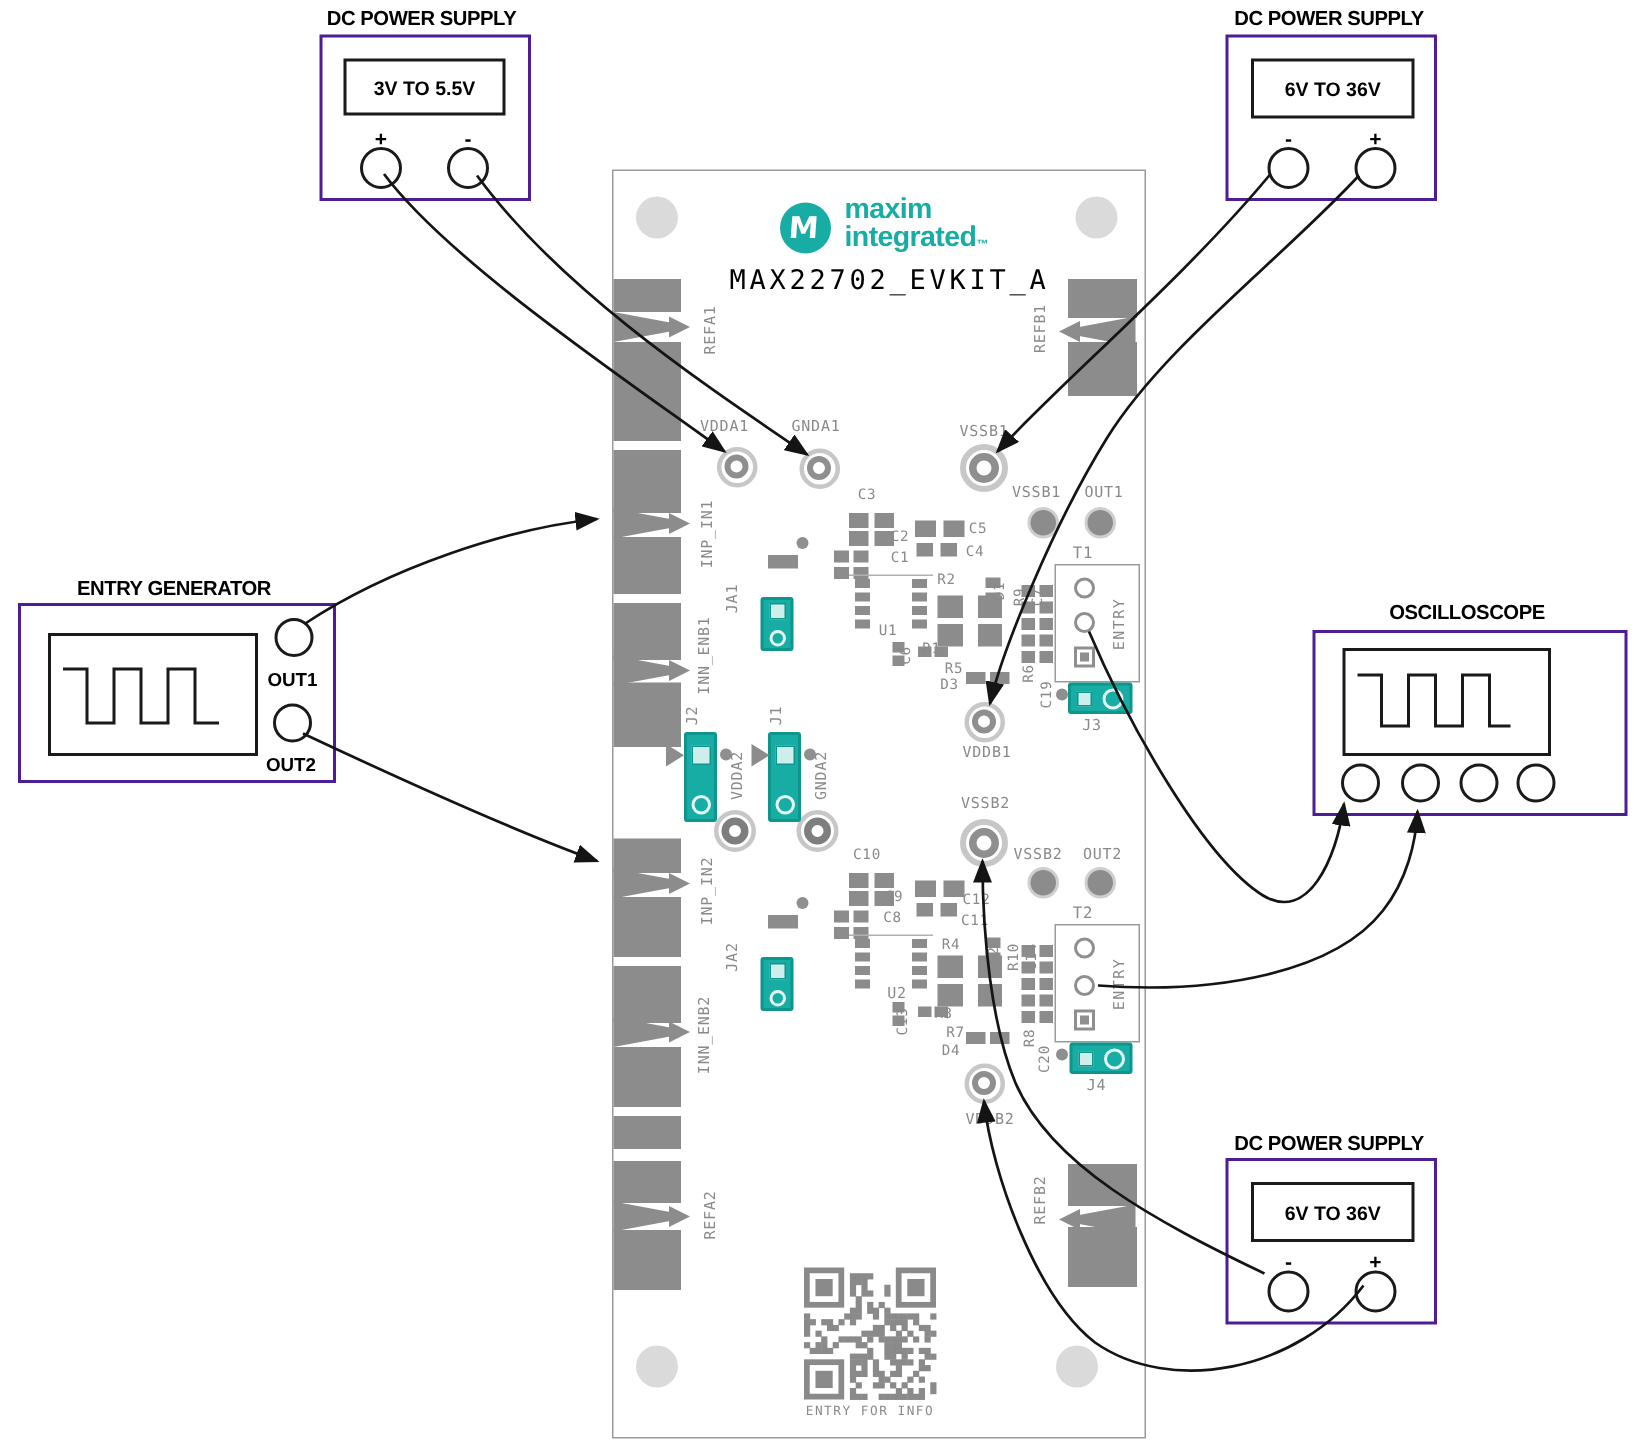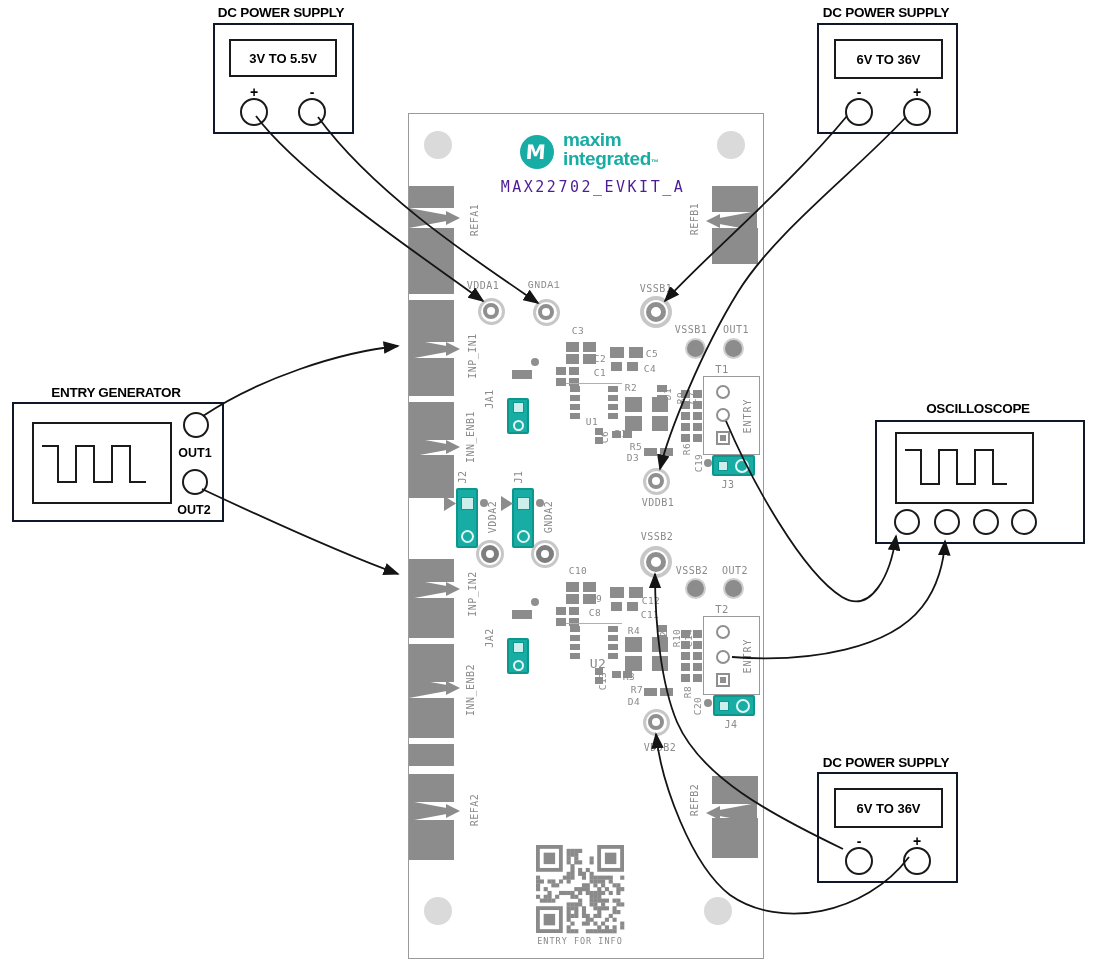--- a/index.html
+++ b/index.html
@@ -4,21 +4,21 @@
 <style>
   html,body{margin:0;padding:0;background:#fff;}
   #canvas{position:relative;width:1100px;height:965px;background:#fff;overflow:hidden;
           font-family:"Liberation Sans",sans-serif;}
   .abs{position:absolute;}
   .board{position:absolute;left:408px;top:113px;width:354px;height:844px;
          border:1px solid #9a9a9a;background:#fff;z-index:1;}
   .mono{font-family:"DejaVu Sans Mono",monospace;color:#8a8a8a;}
   .lbl{position:absolute;white-space:nowrap;transform:translate(-50%,-50%);z-index:3;}
   .rot{transform:translate(-50%,-50%) rotate(-90deg);}
-  .eq{position:absolute;background:#fff;border:2px solid #0f172a;z-index:4;}
+  .eq{position:absolute;background:#fff;border:2px solid #4c1d95;z-index:4;}
   .eq-title{position:absolute;font-weight:bold;font-size:13.5px;color:#000;letter-spacing:-0.3px;
             transform:translate(-50%,-50%);white-space:nowrap;z-index:4;}
   .disp{position:absolute;border:2px solid #1a1a1a;display:flex;align-items:center;justify-content:center;
         font-weight:bold;font-size:13px;color:#000;}
   .term{position:absolute;width:24px;height:24px;border:2px solid #1a1a1a;border-radius:50%;
         background:#fff;transform:translate(-50%,-50%);}
   .term.sm{width:22px;height:22px;}
   .tlab{position:absolute;font-weight:bold;font-size:14px;color:#000;transform:translate(-50%,-50%);}
   .outlab{position:absolute;font-weight:bold;font-size:12.5px;color:#000;transform:translate(-50%,-50%);}
   .scr{position:absolute;border:2px solid #1a1a1a;background:#fff;}
@@ -35,21 +35,21 @@
 
   <div class="abs" style="left:519px;top:134px;z-index:2">
     <svg width="36" height="36">
       <circle cx="18" cy="18" r="17" fill="#17ada4"></circle>
       <text x="18" y="25" text-anchor="middle" font-family="DejaVu Sans, sans-serif" font-size="20" font-weight="bold" fill="#ffffff" transform="skewX(-4)">M</text>
     </svg>
   </div>
   <div class="brand" style="left:563px;top:129px;font-size:19px;">maxim</div>
   <div class="brand" style="left:563px;top:148px;font-size:19px;">integrated</div>
   <div class="brand" style="left:651px;top:158px;font-size:8px;">™</div>
-  <div class="lbl mono" style="left:593px;top:187px;font-size:15px;letter-spacing:2.5px;color:#4c1d95;">MAX22702_EVKIT_A</div>
+  <div class="lbl mono" style="left:593px;top:187px;font-size:18px;letter-spacing:2.5px;color:#000000;">MAX22702_EVKIT_A</div>
   <div class="lbl mono" style="left:580px;top:941px;font-size:8.5px;letter-spacing:1px;">ENTRY FOR INFO</div>
 
   <div class="eq-title" style="left:281px;top:12px;">DC POWER SUPPLY</div>
   <div class="eq" style="left:213px;top:23px;width:137px;height:107px;">
     <div class="disp" style="left:14px;top:14px;width:104px;height:34px;">3V TO 5.5V</div>
     <div class="tlab" style="left:39px;top:67px;">+</div>
     <div class="tlab" style="left:97px;top:67px;">-</div>
     <div class="term" style="left:39px;top:87px;"></div>
     <div class="term" style="left:97px;top:87px;"></div>
   </div>
@@ -337,21 +337,21 @@
     <div class="abs" style="left: 717px; top: 131px; width: 28px; height: 28px; border-radius: 50%; background: rgb(218, 218, 218); z-index: 2;"></div>
     <div class="abs" style="left: 424px; top: 897px; width: 28px; height: 28px; border-radius: 50%; background: rgb(218, 218, 218); z-index: 2;"></div>
     <div class="abs" style="left: 704px; top: 897px; width: 28px; height: 28px; border-radius: 50%; background: rgb(218, 218, 218); z-index: 2;"></div>
     <div class="abs" style="left: 477.5px; top: 297.5px; width: 27px; height: 27px; border: 3px solid rgb(199, 199, 199); border-radius: 50%; box-sizing: border-box; z-index: 2; background: rgb(255, 255, 255);">
       <div class="abs" style="left: 2.5px; top: 2.5px; width: 16px; height: 16px; border: 4px solid rgb(143, 143, 143); border-radius: 50%; box-sizing: border-box;"></div>
     </div>
     <div class="abs mono lbl" style="left: 483px; top: 285px; font-size: 10px; color: rgb(138, 138, 138); z-index: 3; letter-spacing: 0.5px;">VDDA1</div>
     <div class="abs" style="left: 532.5px; top: 298.5px; width: 27px; height: 27px; border: 3px solid rgb(199, 199, 199); border-radius: 50%; box-sizing: border-box; z-index: 2; background: rgb(255, 255, 255);">
       <div class="abs" style="left: 2.5px; top: 2.5px; width: 16px; height: 16px; border: 4px solid rgb(143, 143, 143); border-radius: 50%; box-sizing: border-box;"></div>
     </div>
-    <div class="abs mono lbl" style="left: 544px; top: 285px; font-size: 10px; color: rgb(138, 138, 138); z-index: 3; letter-spacing: 0.5px; font-family: Liberation Mono, monospace;">GNDA1</div>
+    <div class="abs mono lbl" style="left: 544px; top: 285px; font-size: 10px; color: rgb(138, 138, 138); z-index: 3; letter-spacing: 0.5px;">GNDA1</div>
     <div class="abs" style="left: 640px; top: 296px; width: 32px; height: 32px; border: 4px solid rgb(199, 199, 199); border-radius: 50%; box-sizing: border-box; z-index: 2; background: rgb(255, 255, 255);">
       <div class="abs" style="left: 2px; top: 2px; width: 20px; height: 20px; border: 5px solid rgb(143, 143, 143); border-radius: 50%; box-sizing: border-box;"></div>
     </div>
     <div class="abs mono lbl" style="left: 656px; top: 288px; font-size: 10px; color: rgb(138, 138, 138); z-index: 3; letter-spacing: 0.5px;">VSSB1</div>
     <div class="abs" style="left: 642.5px; top: 467.5px; width: 27px; height: 27px; border: 3px solid rgb(199, 199, 199); border-radius: 50%; box-sizing: border-box; z-index: 2; background: rgb(255, 255, 255);">
       <div class="abs" style="left: 2.5px; top: 2.5px; width: 16px; height: 16px; border: 4px solid rgb(143, 143, 143); border-radius: 50%; box-sizing: border-box;"></div>
     </div>
     <div class="abs mono lbl" style="left: 658px; top: 502px; font-size: 10px; color: rgb(138, 138, 138); z-index: 3; letter-spacing: 0.5px;">VDDB1</div>
     <div class="abs" style="left: 640px; top: 546px; width: 32px; height: 32px; border: 4px solid rgb(199, 199, 199); border-radius: 50%; box-sizing: border-box; z-index: 2; background: rgb(255, 255, 255);">
       <div class="abs" style="left: 2px; top: 2px; width: 20px; height: 20px; border: 5px solid rgb(143, 143, 143); border-radius: 50%; box-sizing: border-box;"></div>
@@ -472,21 +472,21 @@
     <div class="abs mono lbl" style="left: 592px; top: 421px; font-size: 9.5px; color: rgb(138, 138, 138); z-index: 3; letter-spacing: 0.5px;">U1</div>
     <div class="abs mono lbl" style="left: 621px; top: 433px; font-size: 9.5px; color: rgb(138, 138, 138); z-index: 3; letter-spacing: 0.5px;">R1</div>
     <div class="abs mono lbl" style="left: 636px; top: 446px; font-size: 9.5px; color: rgb(138, 138, 138); z-index: 3; letter-spacing: 0.5px;">R5</div>
     <div class="abs mono lbl" style="left: 633px; top: 457px; font-size: 9.5px; color: rgb(138, 138, 138); z-index: 3; letter-spacing: 0.5px;">D3</div>
     <div class="abs mono lbl" style="left: 578px; top: 570px; font-size: 9.5px; color: rgb(138, 138, 138); z-index: 3; letter-spacing: 0.5px;">C10</div>
     <div class="abs mono lbl" style="left: 596px; top: 598px; font-size: 9.5px; color: rgb(138, 138, 138); z-index: 3; letter-spacing: 0.5px;">C9</div>
     <div class="abs mono lbl" style="left: 595px; top: 612px; font-size: 9.5px; color: rgb(138, 138, 138); z-index: 3; letter-spacing: 0.5px;">C8</div>
     <div class="abs mono lbl" style="left: 651px; top: 600px; font-size: 9.5px; color: rgb(138, 138, 138); z-index: 3; letter-spacing: 0.5px;">C12</div>
     <div class="abs mono lbl" style="left: 650px; top: 614px; font-size: 9.5px; color: rgb(138, 138, 138); z-index: 3; letter-spacing: 0.5px;">C11</div>
     <div class="abs mono lbl" style="left: 634px; top: 630px; font-size: 9.5px; color: rgb(138, 138, 138); z-index: 3; letter-spacing: 0.5px;">R4</div>
-    <div class="abs mono lbl" style="left: 598px; top: 663px; font-size: 13px; color: rgb(138, 138, 138); z-index: 3; letter-spacing: 0.5px;">U2</div>
+    <div class="abs mono lbl" style="left: 598px; top: 663px; font-size: 10px; color: rgb(138, 138, 138); z-index: 3; letter-spacing: 0.5px;">U2</div>
     <div class="abs mono lbl" style="left: 629px; top: 676px; font-size: 9.5px; color: rgb(138, 138, 138); z-index: 3; letter-spacing: 0.5px;">R3</div>
     <div class="abs mono lbl" style="left: 637px; top: 689px; font-size: 9.5px; color: rgb(138, 138, 138); z-index: 3; letter-spacing: 0.5px;">R7</div>
     <div class="abs mono lbl" style="left: 634px; top: 701px; font-size: 9.5px; color: rgb(138, 138, 138); z-index: 3; letter-spacing: 0.5px;">D4</div>
     <div class="abs mono lbl rot" style="left: 604px; top: 437px; font-size: 9.5px; color: rgb(138, 138, 138); z-index: 3; letter-spacing: 0.5px;">C6</div>
     <div class="abs mono lbl rot" style="left: 667px; top: 394px; font-size: 9.5px; color: rgb(138, 138, 138); z-index: 3; letter-spacing: 0.5px;">D1</div>
     <div class="abs mono lbl rot" style="left: 680px; top: 398px; font-size: 9.5px; color: rgb(138, 138, 138); z-index: 3; letter-spacing: 0.5px;">R9</div>
     <div class="abs mono lbl rot" style="left: 692px; top: 398px; font-size: 9.5px; color: rgb(138, 138, 138); z-index: 3; letter-spacing: 0.5px;">C7</div>
     <div class="abs mono lbl rot" style="left: 686px; top: 449px; font-size: 9.5px; color: rgb(138, 138, 138); z-index: 3; letter-spacing: 0.5px;">R6</div>
     <div class="abs mono lbl rot" style="left: 698px; top: 463px; font-size: 9.5px; color: rgb(138, 138, 138); z-index: 3; letter-spacing: 0.5px;">C19</div>
     <div class="abs mono lbl rot" style="left: 602px; top: 681px; font-size: 9.5px; color: rgb(138, 138, 138); z-index: 3; letter-spacing: 0.5px;">C13</div>

